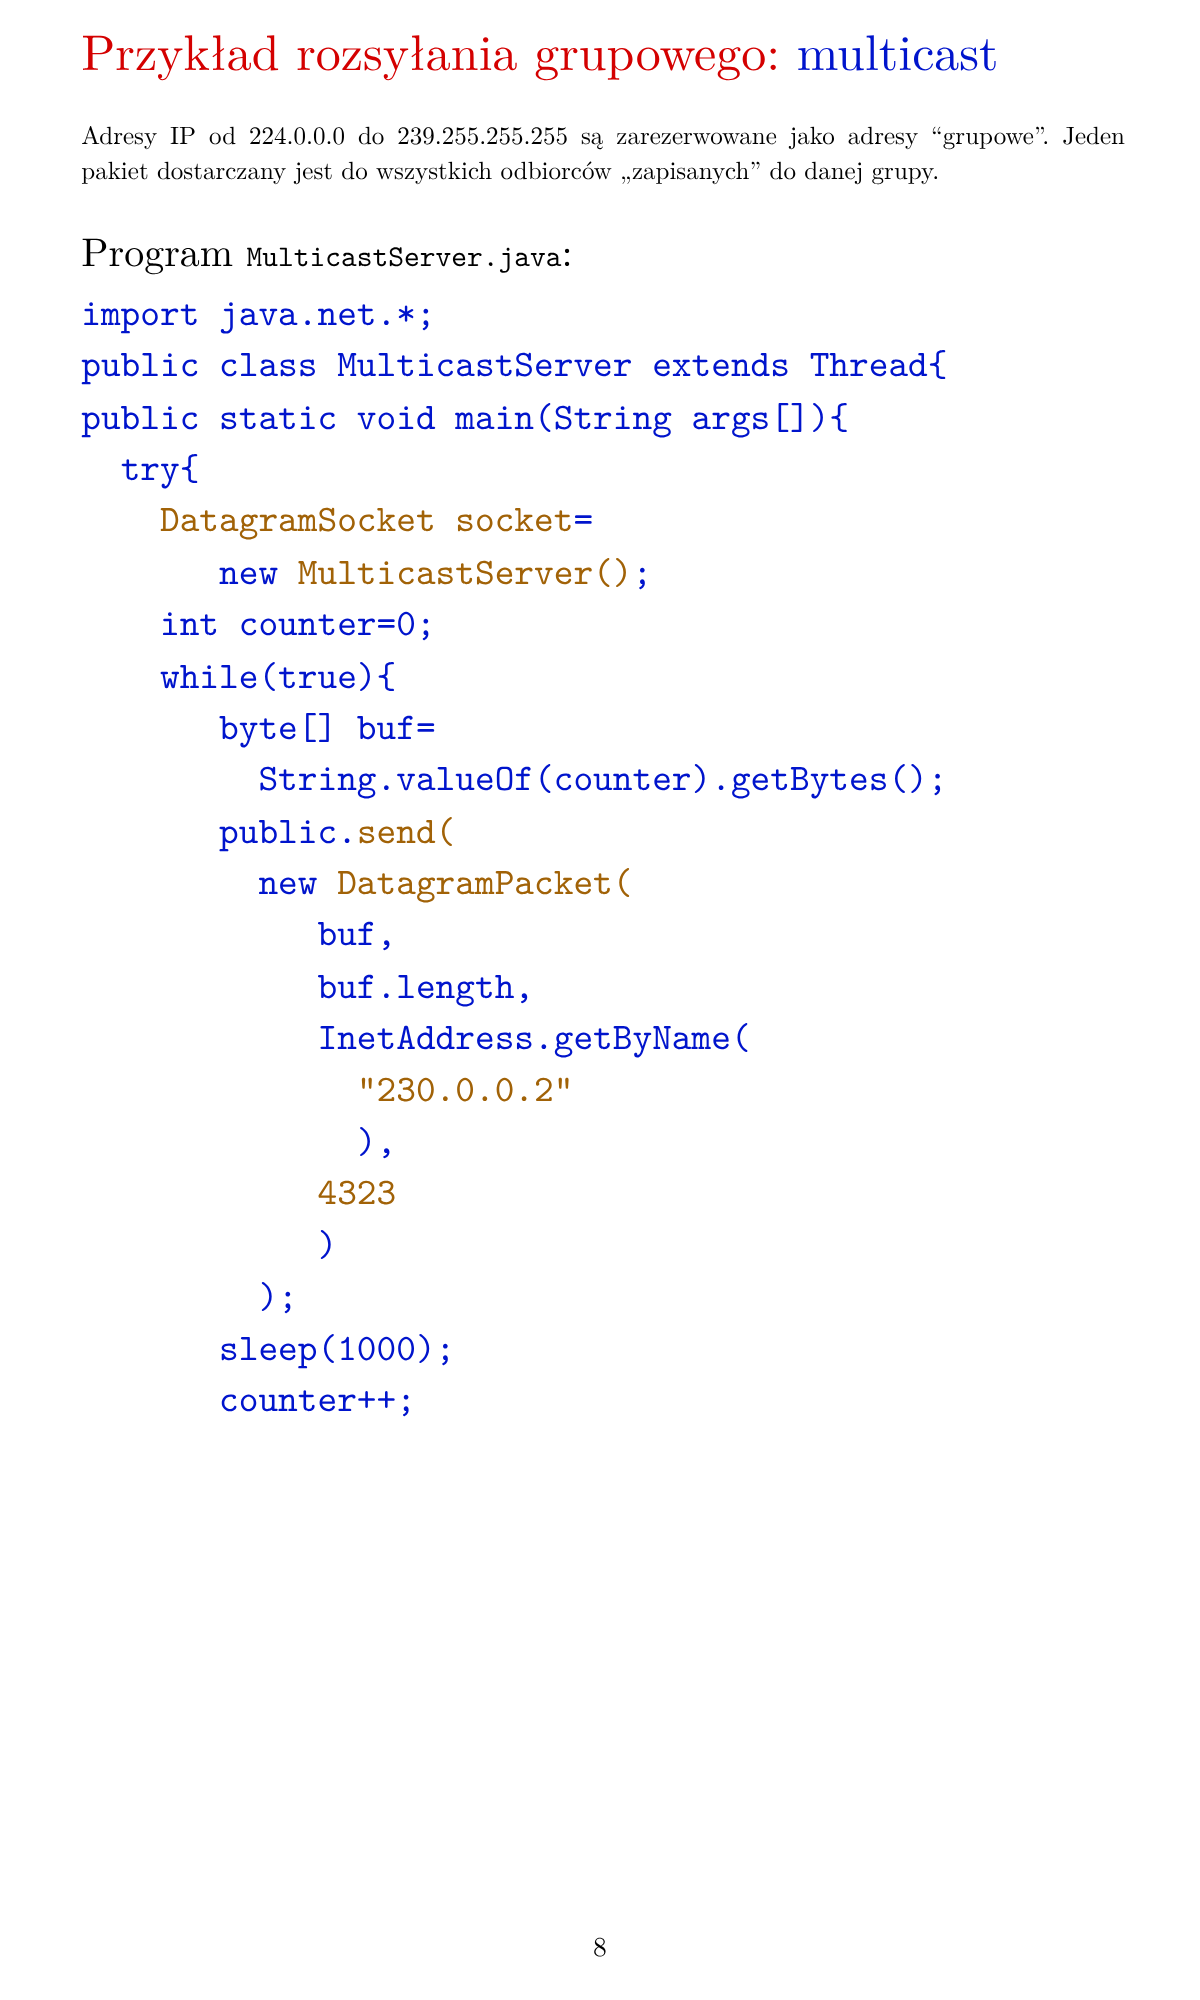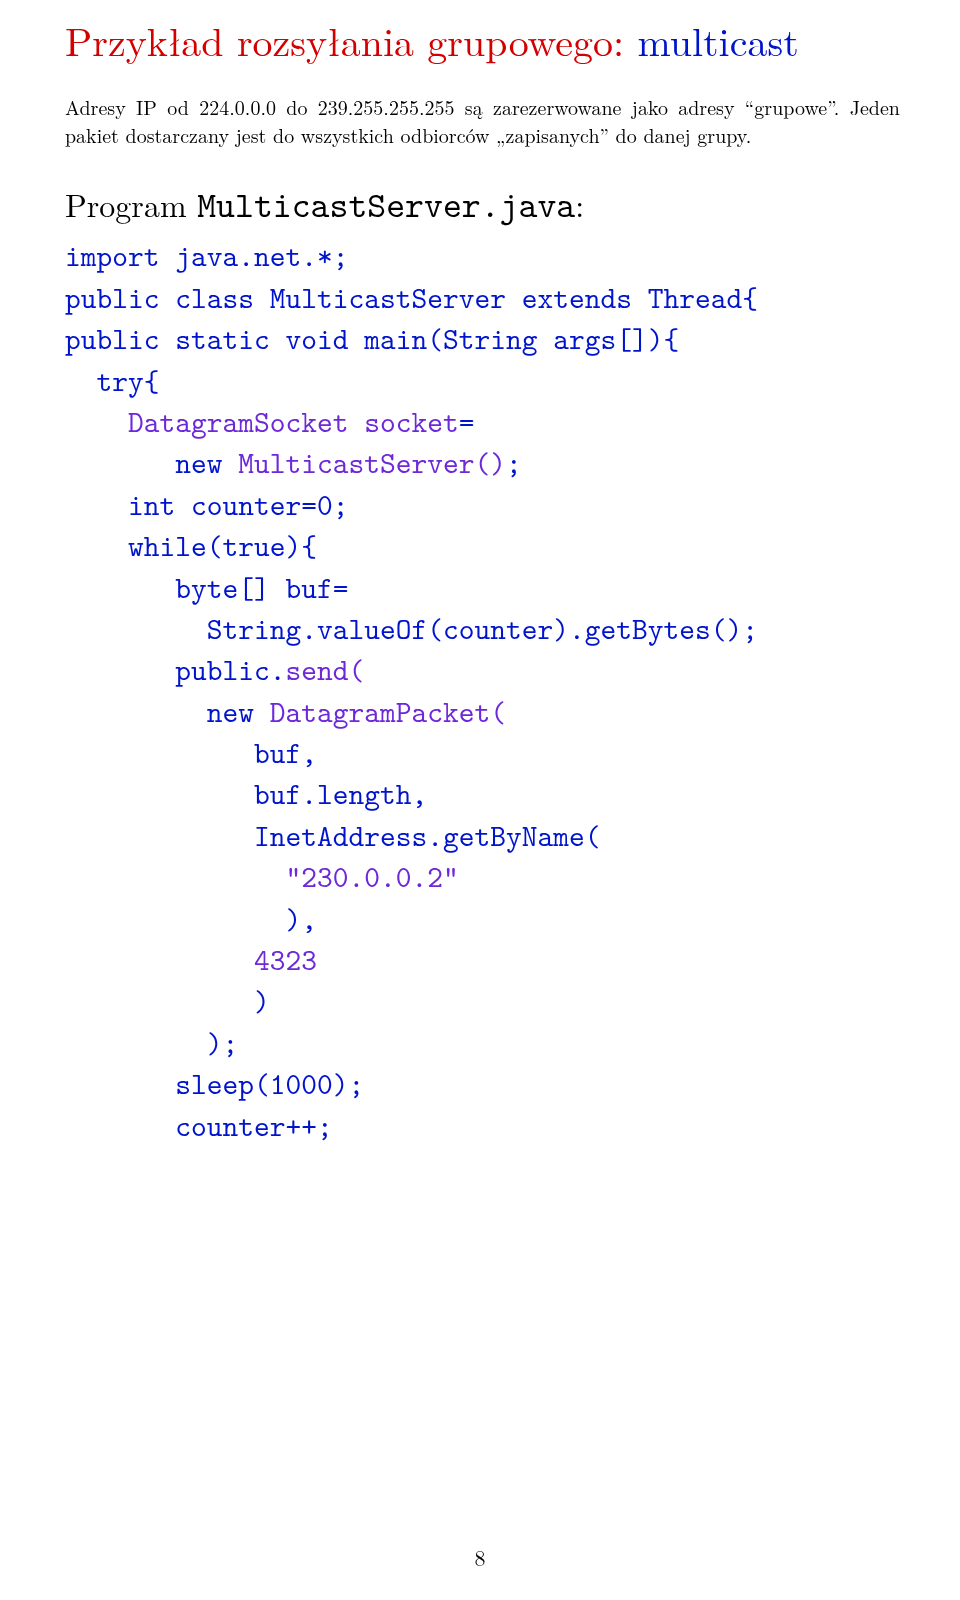--- a/index.html
+++ b/index.html
@@ -28,30 +28,30 @@
     margin: 0 0 30px 0;
     text-align: justify;
   }
   .program-line {
     font-size: 32px;
     line-height: 1.4;
     margin: 0 0 6px 0;
   }
   .tt {
     font-family: "Latin Modern Mono", "Courier New", monospace;
-    font-size: 36px;
+    font-size: 24px;
   }
   .code {
     font-family: "Latin Modern Mono", "Courier New", monospace;
     font-size: 30px;
     line-height: 1.38;
     margin: 0;
   }
   .code .blue { color: #0014cc; }
-  .code .red  { color: #6d28d9; }
+  .code .red  { color: #a16207; }
   .pagenum {
     position: absolute;
     bottom: 28px;
     left: 0;
     width: 960px;
     text-align: center;
     font-size: 22px;
     font-family: "Latin Modern Roman", Georgia, serif;
   }
 </style>

